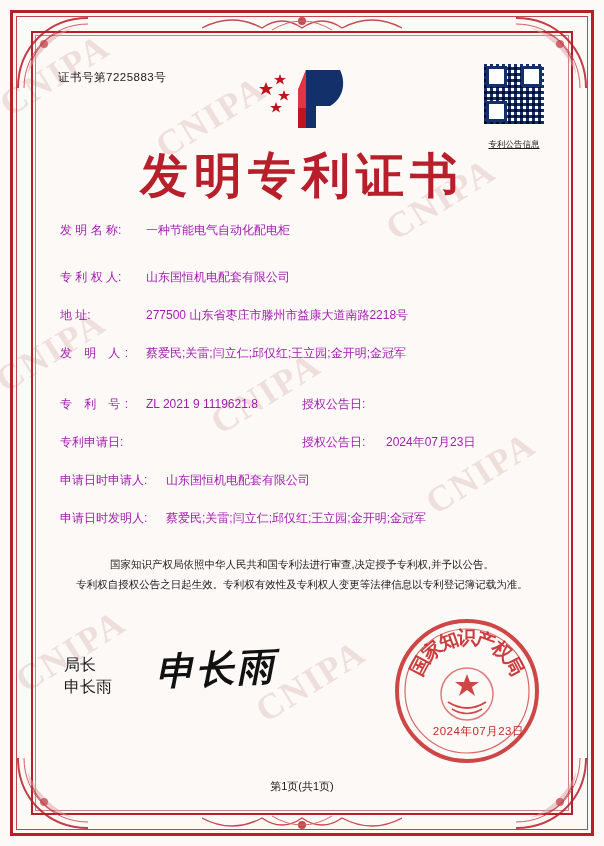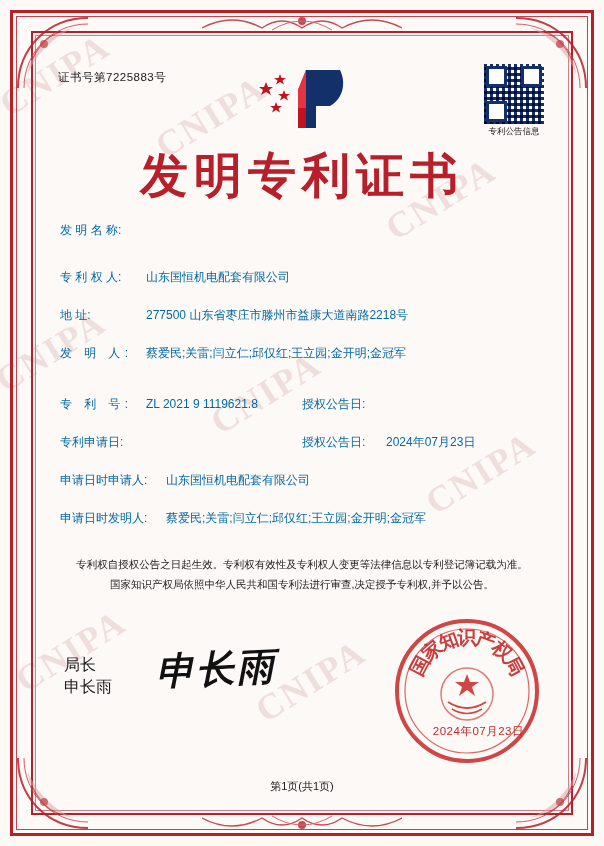--- a/index.html
+++ b/index.html
@@ -140,44 +140,45 @@
     position: absolute;
     width: 15px; height: 15px;
     border: 3px solid #13306b;
     background: #fff;
     box-shadow: inset 0 0 0 2px #fff;
   }
   .qr::before { left: 2px; top: 2px; }
   .qr::after  { right: 2px; top: 2px; }
   .qr i { left: 2px; bottom: 2px; }
   .qr-label {
-    margin-top: 2px;
+    margin-top: 15px;
     font-size: 8.5px;
     color: #1a1a1a;
     white-space: nowrap;
+    text-decoration: underline;
   }
   .title {
     position: absolute;
     top: 98px;
     left: 0;
     right: 0;
     text-align: center;
     font-family: "Liberation Serif", serif;
     font-size: 48px;
     font-weight: bold;
     color: #b7202a;
     letter-spacing: 6px;
   }
   .fields {
     position: absolute;
     top: 176px;
     left: 14px;
     right: 14px;
     font-size: 12px;
-    color: #0369a1;
+    color: #a21caf;
   }
   .row {
     display: flex;
     align-items: baseline;
     margin-bottom: 21px;
   }
   .lbl {
     width: 86px;
     flex: 0 0 86px;
     letter-spacing: 0;
@@ -350,20 +351,21 @@
         </div>
       <div class="qr-label">专利公告信息</div>
     </div>
 
     <div class="title">发明专利证书</div>
 
     <div class="fields">
 
       <div class="row">
         <div class="lbl">发 明 名 称:</div>
+        <div class="val">一种节能电气自动化配电柜</div>
       </div>
 
       <div class="row" style="margin-top:30px;">
         <div class="lbl">专 利 权 人:</div>
         <div class="val">山东国恒机电配套有限公司</div>
       </div>
 
       <div class="row">
         <div class="lbl">地        址:</div>
         <div class="val">277500 山东省枣庄市滕州市益康大道南路2218号</div>
@@ -400,22 +402,22 @@
       </div>
 
       <div class="row">
         <div class="lbl" style="width:106px;flex:0 0 106px;">申请日时发明人:</div>
         <div class="val">蔡爱民;关雷;闫立仁;邱仅红;王立园;金开明;金冠军</div>
       </div>
 
     </div>
 
     <div class="legal">
+      <div>国家知识产权局依照中华人民共和国专利法进行审查,决定授予专利权,并予以公告。</div>
       <div>专利权自授权公告之日起生效。专利权有效性及专利权人变更等法律信息以专利登记簿记载为准。</div>
-      <div>国家知识产权局依照中华人民共和国专利法进行审查,决定授予专利权,并予以公告。</div>
     </div>
 
     <div class="sign-block">
       <div>局长</div>
       <div>申长雨</div>
     </div>
 
     <div class="signature">申长雨</div>
 
     <div class="seal">

